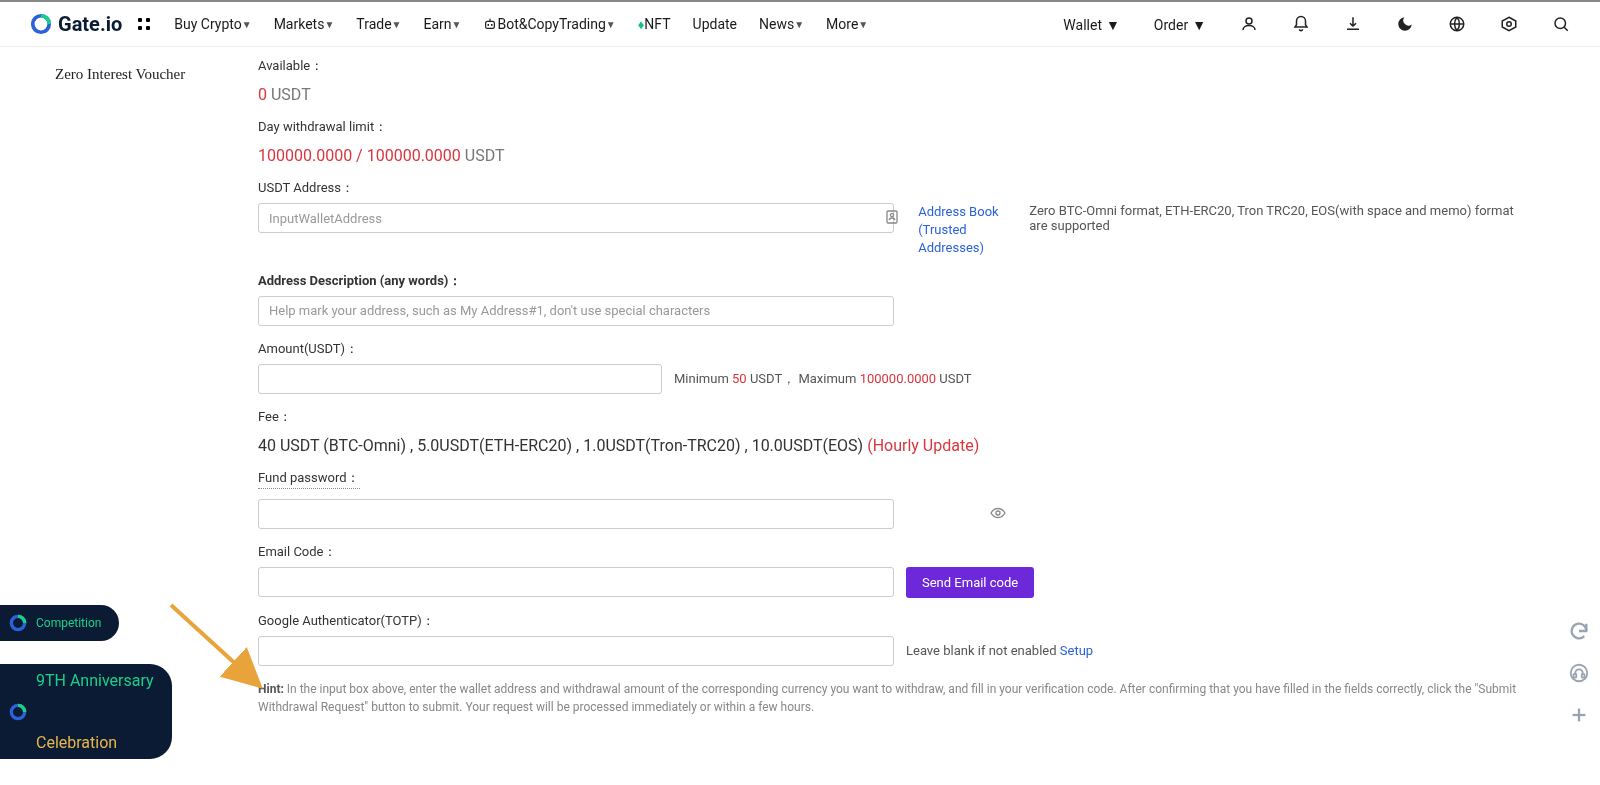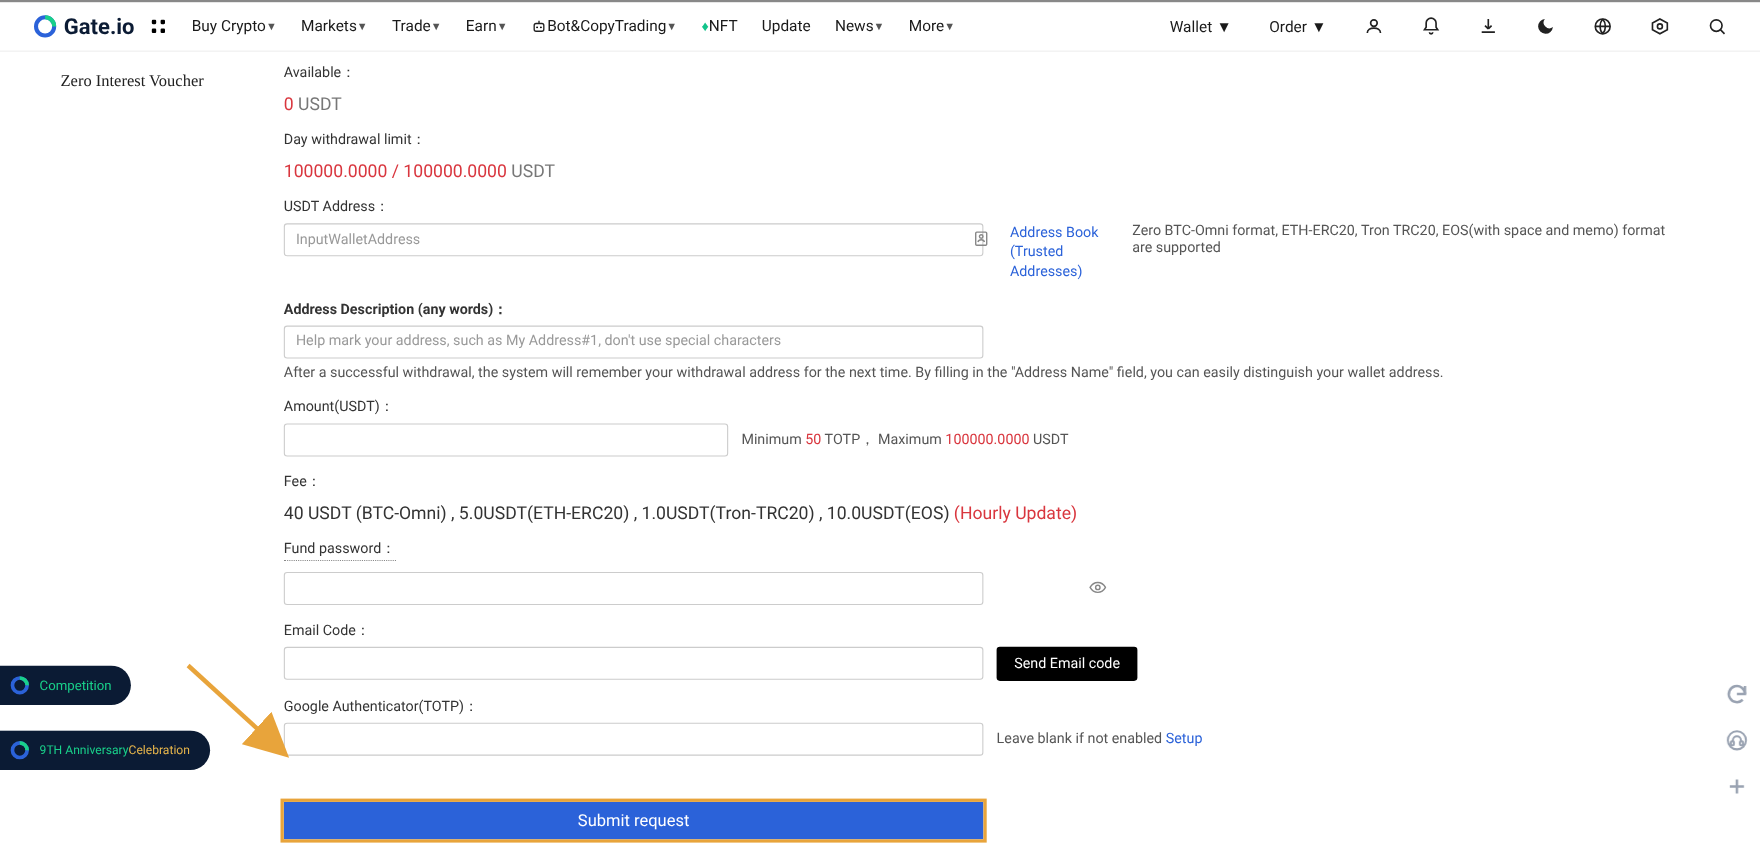--- a/index.html
+++ b/index.html
@@ -29,40 +29,40 @@
   .valline { font-size:16px; }
   .red { color:#d9363e; }
   .muted { color:#777; }
   .input-wrap { position:relative; width:756px; }
   .text-input { width:636px; height:30px; border:1px solid #ccc; border-radius:3px; padding:4px 30px 4px 10px; font-size:13px; color:#333; }
   .text-input::placeholder { color:#999; }
   .input-icon { position:absolute; right:8px; top:6px; width:16px; height:16px; color:#888; }
   .amount-input { width:404px; height:30px; border:1px solid #ccc; border-radius:3px; padding:4px 10px; font-size:13px;}
   .sidehelp { font-size:13px; color:#555; }
   .link { color:#2b62d9; cursor:pointer; }
-  .btn-blue { background:#000000; color:#fff; border:none; border-radius:3px; padding:8px 16px; font-size:13px; cursor:pointer; }
+  .btn-blue { background:#6d28d9; color:#fff; border:none; border-radius:3px; padding:8px 16px; font-size:13px; cursor:pointer; }
   .submit-btn { width:636px; height:34px; background:#2b62d9; color:#fff; border:none; font-size:15px; cursor:pointer; outline:3px solid #e8a43b; }
   .submit-wrap { margin-top:42px; margin-bottom:22px; }
   .hint-block { font-size:12px; color:#888; max-width:1260px; line-height:1.5; }
   .hint-block b { color:#555; }
   .addr-row { display:flex; align-items:flex-start; gap:10px; }
   .addr-links { font-size:13px; color:#2b62d9; line-height:1.4; }
   .addr-note { font-size:13px; color:#555; max-width:500px; }
   .helper-text { font-size:13px; color:#555; margin-top:6px; }
   .row { display:flex; align-items:center; gap:12px; }
   
   .arrow { position:absolute; left:166px; top:600px; width:100px; height:90px; pointer-events:none; }
   
   .pill { position:fixed; left:0; border-radius:0 22px 22px 0; background:#0b1b34; color:#fff; padding:8px 18px 8px 8px; display:flex; align-items:center; gap:8px; font-size:12px;}
   .pill.p1 { top:605px; }
   .pill.p2 { top:664px; }
   .pill .c { width:20px; height:20px; }
   .pill .green { color:#19d08a; }
   .pill .gold  { color:#e8b64b; }
-  .pill .line2 { display:flex; line-height:1.1; font-size:11px;}
+  .pill .line2 { display:flex; flex-direction:column; line-height:1.1; font-size:16px;gap:44px;}
   
   .dock { position:fixed; right:10px; top:620px; display:flex; flex-direction:column; gap:20px; }
   .dock .d { width:22px; height:22px; color:#9aa3b2; display:flex; align-items:center; justify-content:center; cursor:pointer;}
   .spacer4{height:4px;}
 </style>
 </head>
 <body>
 
 <div class="topbar-line"></div>
 
@@ -208,29 +208,28 @@
         <div>Address Book</div>
         <div>(Trusted Addresses)</div>
       </div>
       <div class="addr-note">Zero BTC-Omni format, ETH-ERC20, Tron TRC20, EOS(with space and memo) format are supported</div>
     </div>
   </div>
 
   <div class="field-block">
     <span class="label bold">Address Description (any words)：</span>
     <input class="text-input" placeholder="Help mark your address, such as My Address#1, don't use special characters" style="">
-    <div class="helper-text">After a successful withdrawal, the system will remember your withdrawal address for the next time. By filling in the "Address Name" field, you can easily distinguish your wallet address.</div>
   </div>
 
   <div class="field-block">
     <span class="label">Amount(USDT)：</span>
     <div class="row">
       <input class="amount-input" style="">
       <span class="sidehelp">
-        <span>Minimum </span><span class="red">50</span><span> TOTP，</span>
+        <span>Minimum </span><span class="red">50</span><span> USDT，</span>
         <span>Maximum </span><span class="red">100000.0000</span><span> USDT</span>
       </span>
     </div>
   </div>
 
   <div class="field-block">
     <span class="label">Fee：</span>
     <div class="spacer4"></div>
     <span class="valline"><span>40 USDT (BTC-Omni) , 5.0USDT(ETH-ERC20) , 1.0USDT(Tron-TRC20) , 10.0USDT(EOS) </span><span class="red">(Hourly Update)</span></span>
   </div>
@@ -256,23 +255,20 @@
   </div>
 
   <div class="field-block">
     <span class="label">Google Authenticator(TOTP)：</span>
     <div class="row">
       <input class="text-input" style="">
       <span class="sidehelp"><span>Leave blank if not enabled </span><span class="link">Setup</span></span>
     </div>
   </div>
 
-  <div class="submit-wrap">
-    <button class="submit-btn">Submit request</button>
-  </div>
 
   <div class="hint-block">
     <b>Hint: </b><span>In the input box above, enter the wallet address and withdrawal amount of the corresponding currency you want to withdraw, and fill in your verification code. After confirming that you have filled in the fields correctly, click the "Submit Withdrawal Request" button to submit. Your request will be processed immediately or within a few hours.</span>
   </div>
 </div>
 
 <svg class="arrow" viewBox="0 0 100 90">
   <defs>
       <marker id="ah" markerWidth="10" markerHeight="10" refX="6" refY="5" orient="auto">
         <path d="M0,0 L10,5 L0,10 z" fill="#e8a43b"></path>

